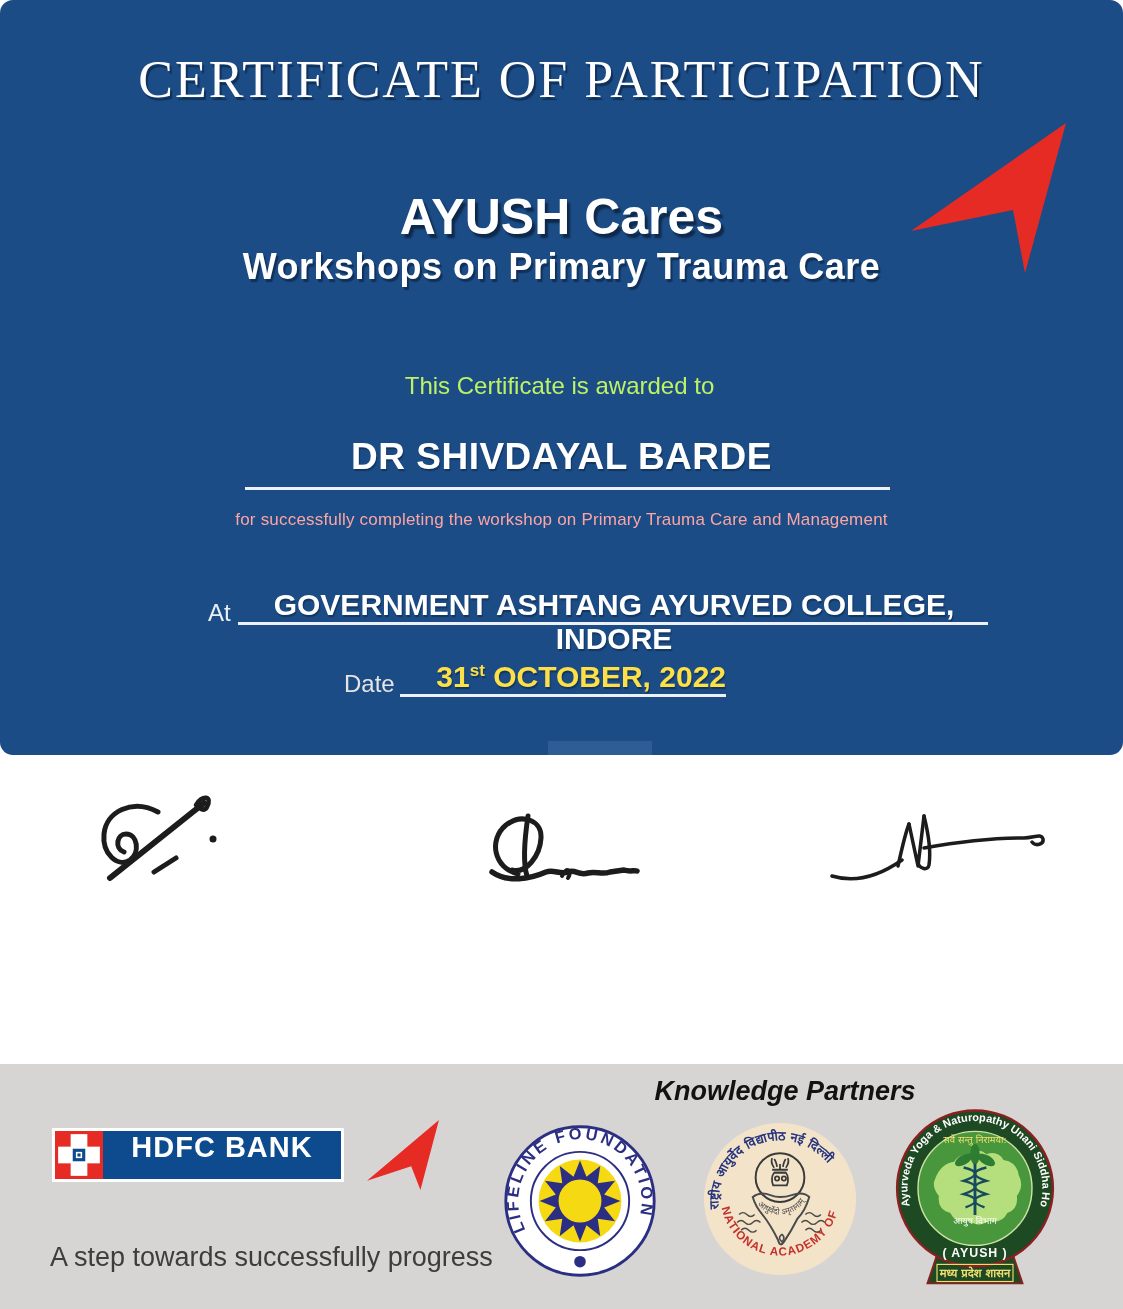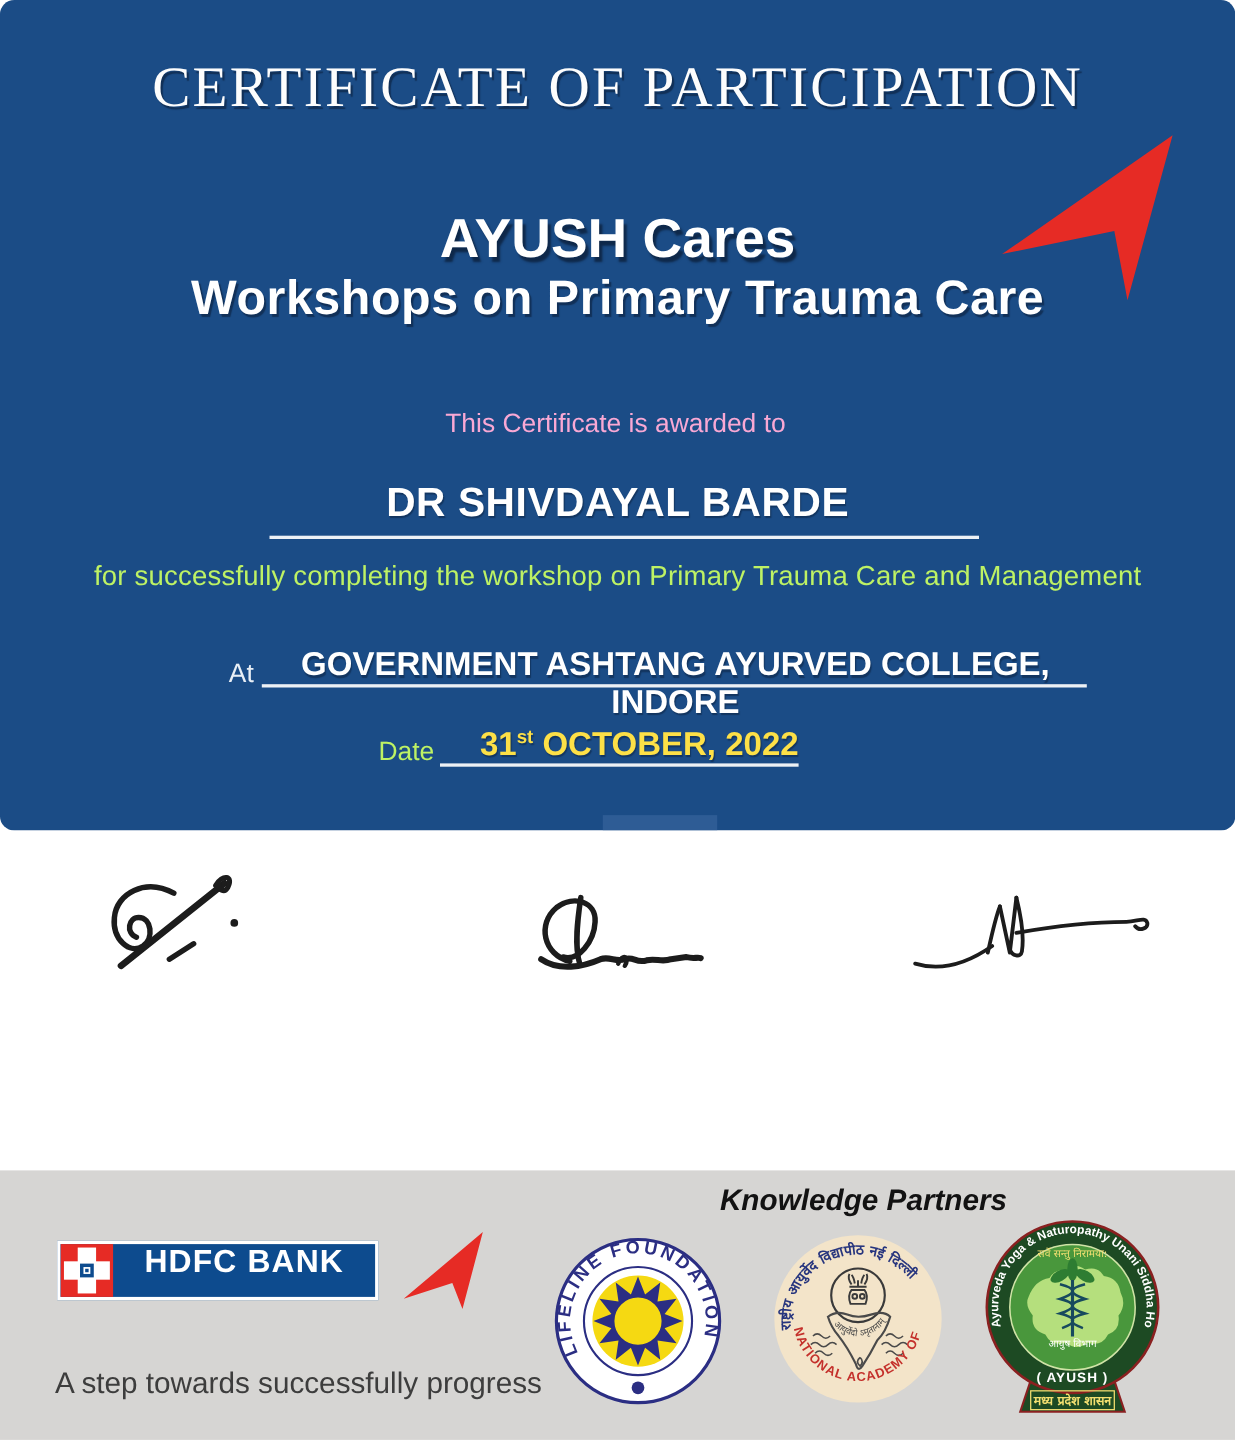--- a/index.html
+++ b/index.html
@@ -7,33 +7,33 @@
         font-family:"Liberation Sans",sans-serif;}
   .abs{position:absolute;}
   
   #blue{left:0;top:0;width:1123px;height:755px;background:#1b4c86;border-radius:13px;}
   #blue-accent{left:548px;top:741px;width:104px;height:14px;background:#2e5c95;}
   #cert-title{left:0;top:50px;width:1123px;text-align:center;
      font-family:"Liberation Serif",serif;font-size:52px;letter-spacing:2px;color:#fdfdfd;
      text-shadow:2px 3px 1px rgba(8,20,40,.5);}
   #program{left:0;top:188px;width:1123px;text-align:center;font-size:50px;font-weight:700;
      color:#fff;text-shadow:3px 4px 2px rgba(6,16,34,.6);}
-  #subtitle{left:0;top:246px;width:1123px;text-align:center;font-size:44px;font-weight:600;
+  #subtitle{left:0;top:246px;width:1123px;text-align:center;font-size:36px;font-weight:600;
      color:#fff;text-shadow:2px 3px 1px rgba(6,16,34,.45);letter-spacing:.5px;}
-  #awarded{left:0;top:372px;width:1119px;text-align:center;font-size:24px;color:#f9a8d4;}
+  #awarded{left:0;top:372px;width:1119px;text-align:center;font-size:24px;color:#bef264;}
   #recipient{left:0;top:436px;width:1123px;text-align:center;font-size:37px;font-weight:700;
      color:#ffffff;letter-spacing:.5px;text-shadow:1px 2px 1px rgba(8,20,40,.4);}
   .uline{background:rgba(255,255,255,.92);height:3px;}
   #recipient-line{left:245px;top:487px;width:645px;}
-  #completion{left:0;top:510px;width:1123px;text-align:center;font-size:25px;color:#bef264;letter-spacing:.2px;}
+  #completion{left:0;top:510px;width:1123px;text-align:center;font-size:17px;color:#fca5a5;letter-spacing:.2px;}
   #at-label{left:208px;top:599px;font-size:24px;color:#e9eff6;}
   #venue{left:240px;top:588px;width:748px;text-align:center;font-size:30px;font-weight:700;color:#fff;
      text-shadow:1px 2px 1px rgba(8,20,40,.4);}
   #venue-line{left:238px;top:622px;width:750px;}
-  #date-label{left:344px;top:670px;font-size:24px;color:#bef264;}
+  #date-label{left:344px;top:670px;font-size:24px;color:#e5e5e5;}
   #date-value{left:400px;top:660px;width:326px;text-align:right;font-size:30px;font-weight:700;color:#fde047;
      text-shadow:1px 2px 1px rgba(8,20,40,.4);}
   #date-value sup{font-size:17px;}
   #date-line{left:400px;top:694px;width:326px;}
   
   #white{left:0;top:755px;width:1123px;height:309px;background:#ffffff;}
   svg.sig{stroke:#1c1c1c;fill:none;stroke-linecap:round;stroke-linejoin:round;}
   
   #gray{left:0;top:1064px;width:1123px;height:245px;background:#d6d5d3;}
   .kicker{font-size:27px;font-weight:700;font-style:italic;color:#121212;}

